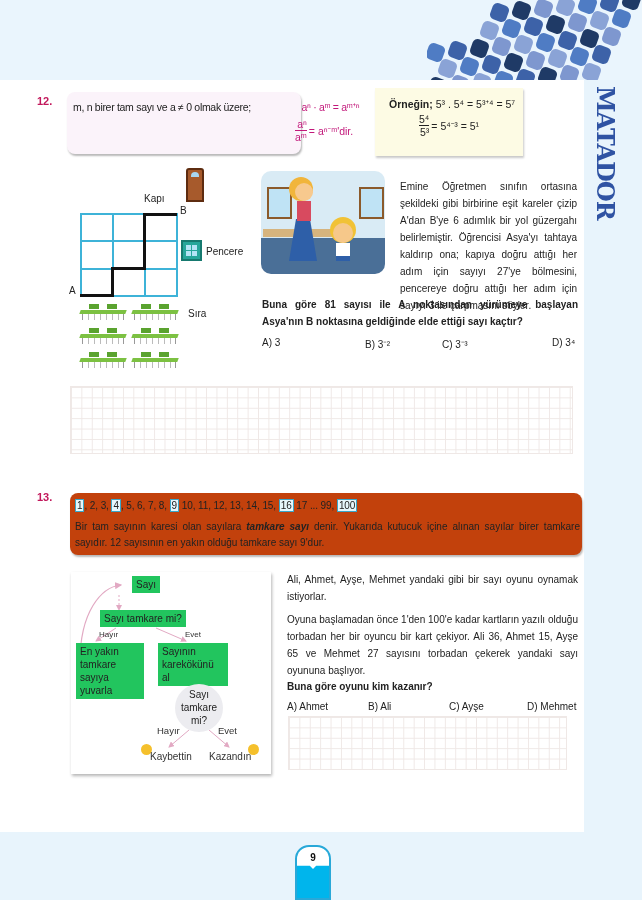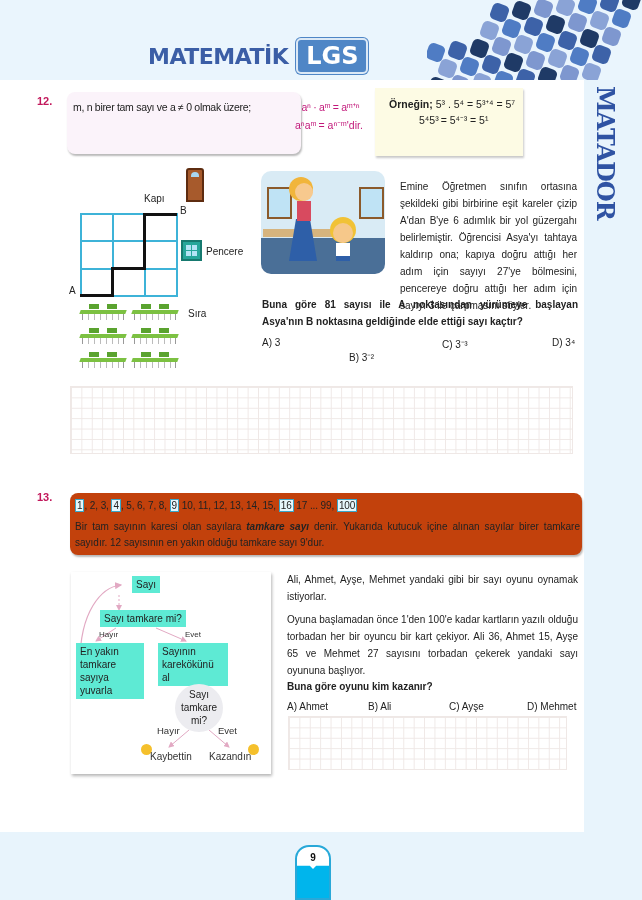--- a/index.html
+++ b/index.html
@@ -16,21 +16,21 @@
   .page { position: absolute; left: 0; top: 80px; width: 584px; height: 752px; background: #fff; }
   .side-strip { position: absolute; left: 584px; top: 80px; width: 58px; height: 752px; background: #e8f4fc; }
   .side-label { position: absolute; left: 591px; top: 86px; width: 28px; height: 130px; writing-mode: vertical-rl; font-family: "DejaVu Serif", serif; font-weight: bold; font-size: 24px; color: #2f53a3; letter-spacing: -1px; line-height: 28px; text-align: left; }
 
   .qnum { position: absolute; font-weight: bold; font-size: 11px; color: #c2185b; }
 
   .rule-box { position: absolute; left: 67px; top: 92px; width: 234px; height: 62px; background: #fbf3fa; border-radius: 8px; box-shadow: 1px 2px 2px #b9b9b9; font-size: 10.5px; }
   .pink { color: #c2187a; padding-left: 48px; }
   .rule-line1 { position: absolute; left: 6px; top: 8px; white-space: nowrap; letter-spacing: -0.3px; }
   .rule-line2 { position: absolute; left: 180px; top: 26px; white-space: nowrap; display: flex; align-items: center; gap: 2px; }
-  .frac { display: inline-flex; flex-direction: row; align-items: flex-end; line-height: 12px; }
+  .frac { display: inline-flex; flex-direction: column; align-items: flex-end; line-height: 12px; }
   .frac .bar { border-top: 1px solid #c2187a; width: 100%; }
   .frac.dark .bar { border-top-color: #222; }
 
   .example-box { position: absolute; left: 375px; top: 88px; width: 148px; height: 68px; background: #fdfbe4; box-shadow: 1px 2px 2px #c9c9c9; font-size: 10.5px; }
   .ex-line1 { position: absolute; left: 14px; top: 9px; white-space: nowrap; }
   .ex-line2 { position: absolute; left: 44px; top: 25px; white-space: nowrap; display: flex; align-items: center; gap: 2px; }
 
   .diagram { position: absolute; left: 66px; top: 168px; width: 200px; height: 212px; }
   .door { position: absolute; left: 120px; top: 0px; width: 18px; height: 34px; background: #a75a2c; border: 2px solid #5e2c10; border-radius: 3px 3px 0 0; }
   .door::after { content: ""; position: absolute; left: 3px; top: 2px; width: 8px; height: 5px; background: #a9d7f2; border-radius: 4px 4px 0 0; }
@@ -67,41 +67,37 @@
     background-size: 10.4px 10.4px; border: 1px solid #efe8e6; }
   .scratch-12 { left: 70px; top: 386px; width: 503px; height: 68px; }
   .scratch-13 { left: 288px; top: 716px; width: 279px; height: 54px; }
 
   .def-box { position: absolute; left: 70px; top: 493px; width: 512px; height: 62px; background: #c2410c; border-radius: 8px; box-shadow: 1px 2px 2px #b9b9b9; font-size: 10px; }
   .num-row { position: absolute; left: 5px; top: 7px; white-space: nowrap; letter-spacing: -0.1px; }
   .boxed { border: 1px solid #3aa7c9; background: #e6f6fb; padding: 0 1px; }
   .def-text { position: absolute; left: 5px; top: 26px; width: 505px; line-height: 16px; text-align: justify; }
 
   .flow { position: absolute; left: 71px; top: 572px; width: 200px; height: 202px; background: #fff; box-shadow: 1px 2px 3px #b5b5b5; font-size: 10px; }
-  .fbox { position: absolute; background: #5eead4; padding: 2px 4px; line-height: 13px; }
+  .fbox { position: absolute; background: #22c55e; padding: 2px 4px; line-height: 13px; }
   .fcircle { position: absolute; left: 104px; top: 112px; width: 48px; height: 48px; border-radius: 50%; background: #ececf0; text-align: center; line-height: 13px; padding-top: 4px; }
   .flabel { position: absolute; font-size: 8px; color: #333; }
   .flow svg { position: absolute; left: 0; top: 0; }
   .emoji { position: absolute; width: 11px; height: 11px; border-radius: 50%; background: #f5c02c; }
 
   .p-game { left: 287px; top: 571px; width: 291px; }
   .p-q13 { left: 287px; top: 678px; width: 291px; font-weight: bold; }
 
   .page-tab { position: absolute; left: 295px; top: 845px; width: 36px; height: 55px; border-radius: 14px 14px 0 0; background: #00b5ec; border: 2px solid #29a8d8; overflow: hidden; }
   .page-tab .cap { position: absolute; left: 0; top: 0; width: 32px; height: 22px; background: #fff; clip-path: polygon(0 0, 100% 0, 100% 85%, 60% 85%, 50% 100%, 40% 85%, 0 85%); }
   .page-num { position: absolute; left: 0; top: 5px; width: 32px; text-align: center; font-weight: bold; font-size: 10px; color: #111; }
 </style>
 </head>
 <body>
 
 <div class="header">
-  <div class="header-title">
-    <span class="brand-text">MATEMATİK</span>
-    <span class="brand-badge">LGS</span>
-  </div>
   <div class="dots" id="dots">
       <div class="dot" style="left: 64px; top: 4px; background: rgb(61, 98, 168);"></div>
       <div class="dot" style="left: 86px; top: 2px; background: rgb(31, 58, 102);"></div>
       <div class="dot" style="left: 108px; top: 0px; background: rgb(126, 151, 207);"></div>
       <div class="dot" style="left: 130px; top: -2px; background: rgb(138, 163, 214);"></div>
       <div class="dot" style="left: 152px; top: -4px; background: rgb(79, 124, 196);"></div>
       <div class="dot" style="left: 174px; top: -6px; background: rgb(61, 98, 168);"></div>
       <div class="dot" style="left: 196px; top: -8px; background: rgb(31, 58, 102);"></div>
       <div class="dot" style="left: 54px; top: 22px; background: rgb(138, 163, 214);"></div>
       <div class="dot" style="left: 76px; top: 20px; background: rgb(79, 124, 196);"></div>
@@ -251,21 +247,21 @@
   <div class="teacher-head"></div>
   <div class="kid-head"></div>
   <div class="kid-body"></div>
 </div>
 
 <div class="para p-emine">Emine Öğretmen sınıfın ortasına şekildeki gibi birbirine eşit kareler çizip A'dan B'ye 6 adımlık bir yol güzergahı belirlemiştir. Öğrencisi Asya'yı tahtaya kaldırıp ona; kapıya doğru attığı her adım için sayıyı 27'ye bölmesini, pencereye doğru attığı her adım için sayıyı 3 ile çarpmasını söyler.</div>
 <div class="para p-buna12">Buna göre 81 sayısı ile A noktasından yürümeye başlayan Asya'nın B noktasına geldiğinde elde ettiği sayı kaçtır?</div>
 
 <div>
   <span class="opt" style="left:262px;top:337px;font-size:10px;">A) 3</span>
-  <span class="opt" style="left:349px;top:337px;font-size:10px;margin-top:13px;">B) 3⁻²</span>
+  <span class="opt" style="left:365px;top:337px;font-size:10px;">B) 3⁻²</span>
   <span class="opt" style="left:442px;top:337px;font-size:10px;">C) 3⁻³</span>
   <span class="opt" style="left:552px;top:337px;font-size:10px;">D) 3⁴</span>
 </div>
 
 <div class="scratch scratch-12"></div>
 
 <div class="qnum" style="left:37px;top:491px;">13.</div>
 
 <div class="def-box">
   <div class="num-row" id="numrow"><span class="boxed">1</span><span>, 2, 3, </span><span class="boxed">4</span><span>, 5, 6, 7, 8, </span><span class="boxed">9</span><span> 10, 11, 12, 13, 14, 15, </span><span class="boxed">16</span><span> 17 ... 99, </span><span class="boxed">100</span></div>

